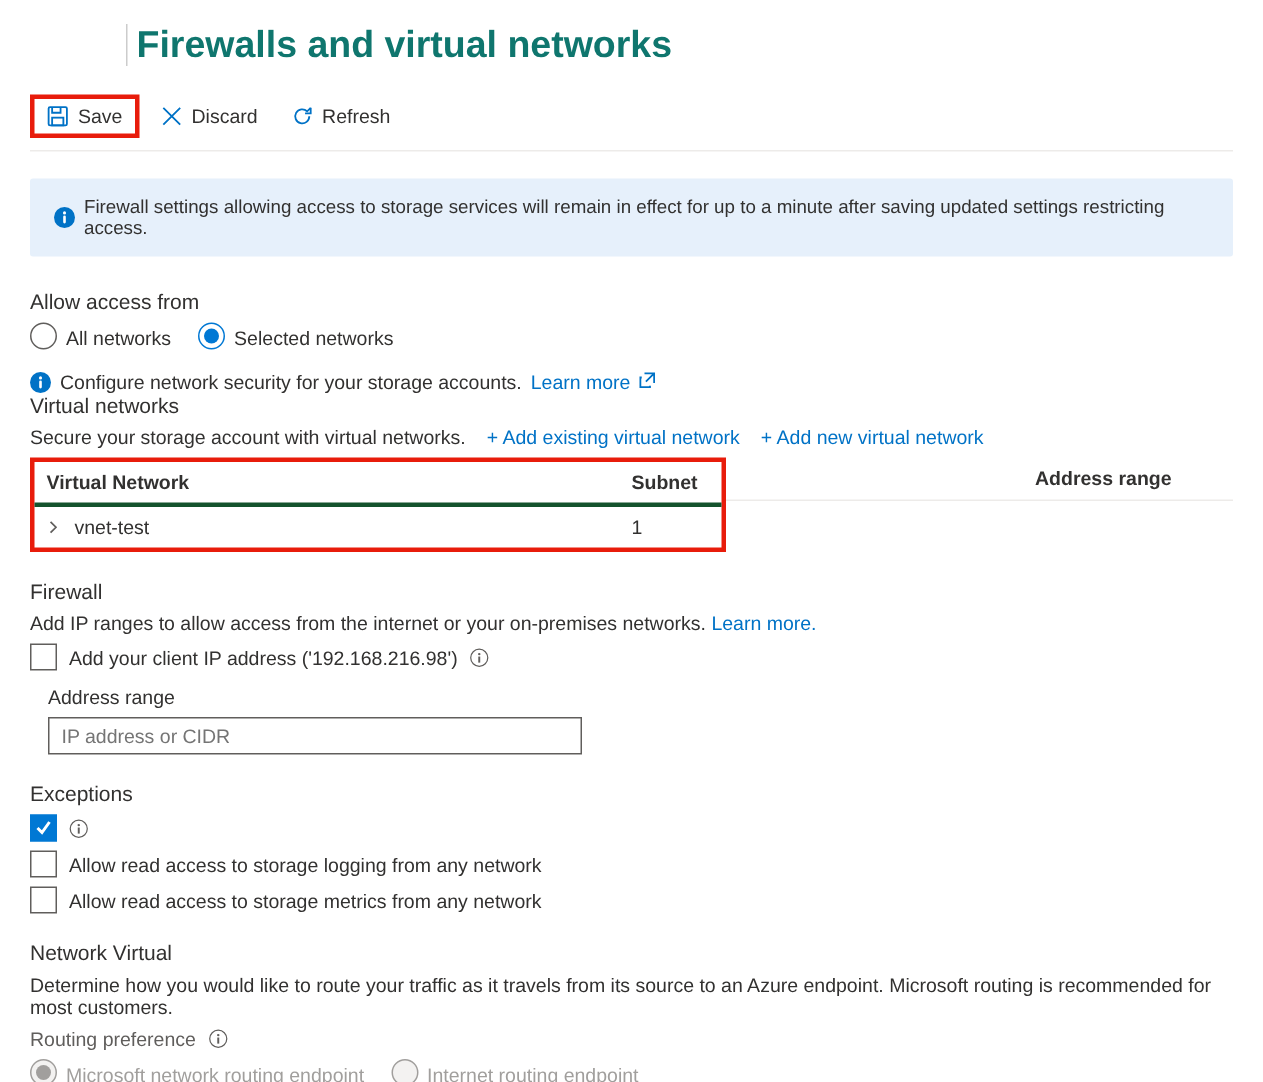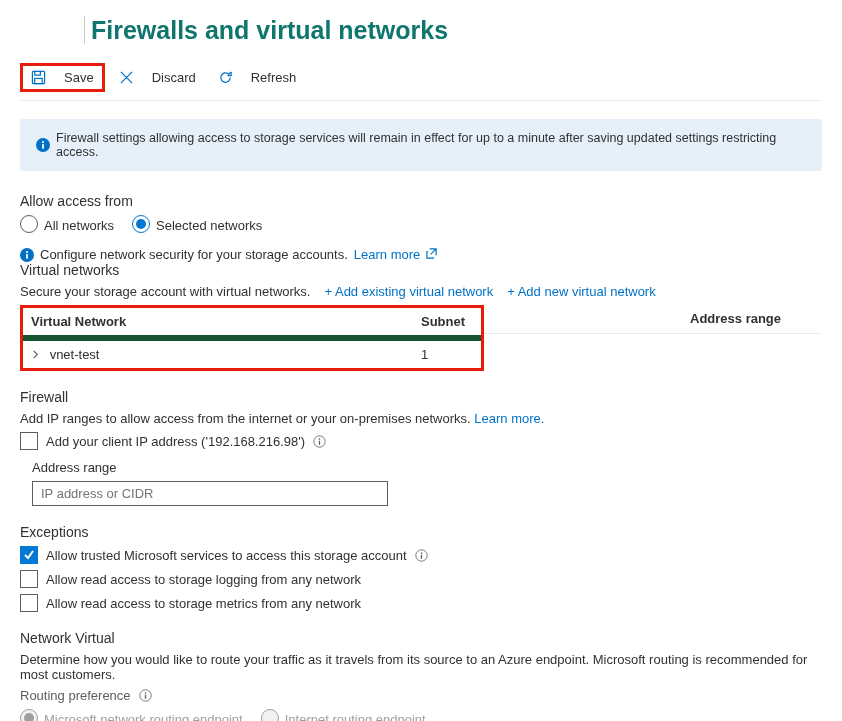--- a/index.html
+++ b/index.html
@@ -20,21 +20,21 @@
       display: flex;
       align-items: center;
       gap: 6px;
       padding: 6px 0 8px 0;
       border-bottom: 1px solid #edebe9;
       margin-bottom: 18px;
     }
     .tool-btn {
       display: inline-flex;
       align-items: center;
-      gap: 18px;
+      gap: 6px;
       padding: 4px 8px;
       cursor: pointer;
       color: #323130;
       font-size: 13px;
       background: transparent;
       border: none;
     }
     .highlight-red { border: 3px solid #e81c0b; }
     .info-banner {
       background: #e6f0fb;
@@ -102,21 +102,21 @@
     }
     .vnet-table-wrap {
       border: 3px solid #e81c0b;
       margin-bottom: 14px;
     }
     .vnet-header, .vnet-row {
       display: grid;
       grid-template-columns: 390px 70px 1fr;
       padding: 6px 8px;
       font-size: 13px;
-      border-bottom: 6px solid #14532d;
+      border-bottom: 3px solid #14532d;
     }
     .vnet-row:last-child{border-bottom:none;}
     .vnet-header { font-weight: 600; }
     .vnet-addr-header{
       font-weight:600;
       position:absolute;
       font-size:13px;
     }
     .chevron {
       display: inline-block;
@@ -286,21 +286,20 @@
 </div>
 
 <div class="section-block">
   <div class="section-heading">Exceptions</div>
   <div class="chk-row">
     <span class="chk checked">
       <svg width="12" height="12" viewBox="0 0 12 12">
           <path d="M2 6l3 3 5-7" stroke="#fff" stroke-width="2" fill="none"></path>
         </svg>
     </span>
-    <span>Allow trusted Microsoft services to access this storage account</span>
     <svg class="icon-info-gray" viewBox="0 0 16 16">
         <circle cx="8" cy="8" r="7" fill="none" stroke="#605e5c"></circle>
         <circle cx="8" cy="5" r="1" fill="#605e5c"></circle>
         <rect x="7.2" y="7" width="1.6" height="5" fill="#605e5c"></rect>
       </svg>
   </div>
   <div class="chk-row">
     <span class="chk">
       
     </span>

